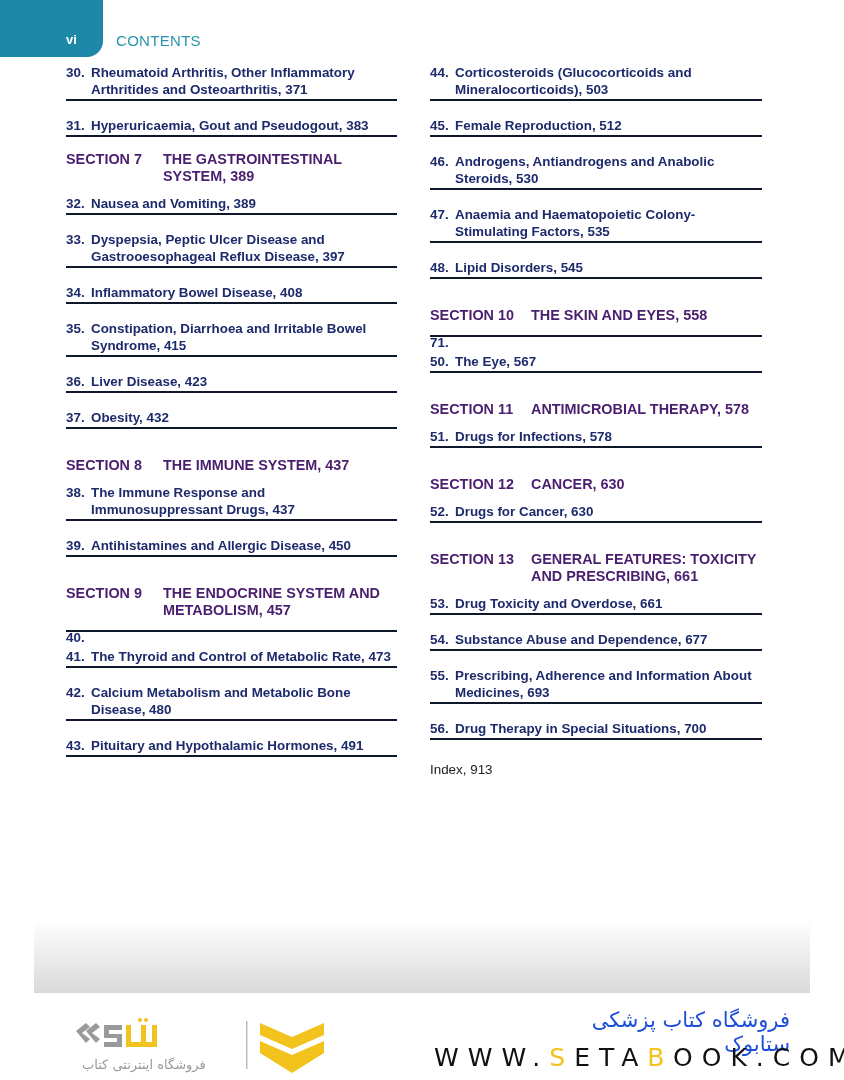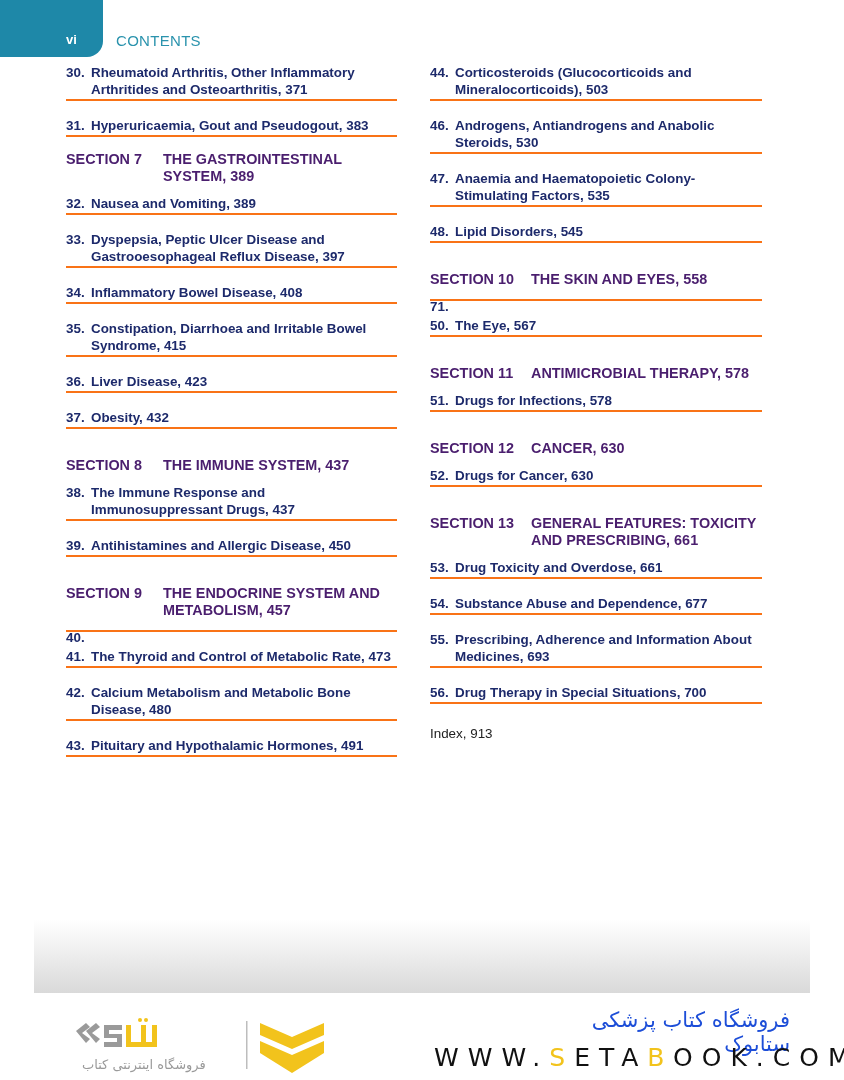--- a/index.html
+++ b/index.html
@@ -5,21 +5,21 @@
     html, body { margin:0; padding:0; }
     body { width:844px; height:1080px; position:relative; background:#ffffff; overflow:hidden;
            font-family:"Liberation Sans", sans-serif; }
     .tab { position:absolute; left:0; top:0; width:103px; height:57px; background:#1e88a8;
            border-bottom-right-radius:16px; }
     .page-num { position:absolute; left:66px; top:32px; color:#ffffff; font-weight:bold; font-size:13px; }
     .running-head { position:absolute; left:116px; top:32px; color:#2a93ad; font-size:15px; letter-spacing:0.3px; }
     .col { position:absolute; top:62px; }
     .col.left { left:66px; width:331px; }
     .col.right { left:430px; width:332px; }
-    .entry { position:relative; border-bottom:2px solid #f97316; padding:2px 0 1px 0; margin-bottom:14px;
+    .entry { position:relative; border-bottom:2px solid #0f172a; padding:2px 0 1px 0; margin-bottom:14px;
              color:#1d2a6b; font-weight:bold; font-size:13.4px; line-height:17px;
              font-family:"Liberation Sans Narrow","Liberation Sans", sans-serif; transform-origin:left top; }
     .entry .num { position:absolute; left:0; top:2px; }
     .entry .title { display:block; padding-left:25px; }
     .section { color:#4a1e6e; font-weight:bold; font-size:14.4px; line-height:17px; margin:28px 0 8px 0;
                position:relative; }
     .section.first { margin-top:8px; }
     .section .snum { position:absolute; left:0; top:0; white-space:nowrap; }
     .section .stitle { display:block; padding-left:97px; }
     .col.right .section .stitle { padding-left:101px; }
@@ -112,20 +112,24 @@
       <span class="title">Pituitary and Hypothalamic Hormones, 491</span>
     </div>
 </div>
 
 <div class="col right">
   <div class="entry">
       <span class="num">44.</span>
       <span class="title">Corticosteroids (Glucocorticoids and Mineralocorticoids), 503</span>
     </div>
   <div class="entry">
+      <span class="num">45.</span>
+      <span class="title">Female Reproduction, 512</span>
+    </div>
+  <div class="entry">
       <span class="num">46.</span>
       <span class="title">Androgens, Antiandrogens and Anabolic Steroids, 530</span>
     </div>
   <div class="entry">
       <span class="num">47.</span>
       <span class="title">Anaemia and Haematopoietic Colony-Stimulating Factors, 535</span>
     </div>
   <div class="entry">
       <span class="num">48.</span>
       <span class="title">Lipid Disorders, 545</span>

